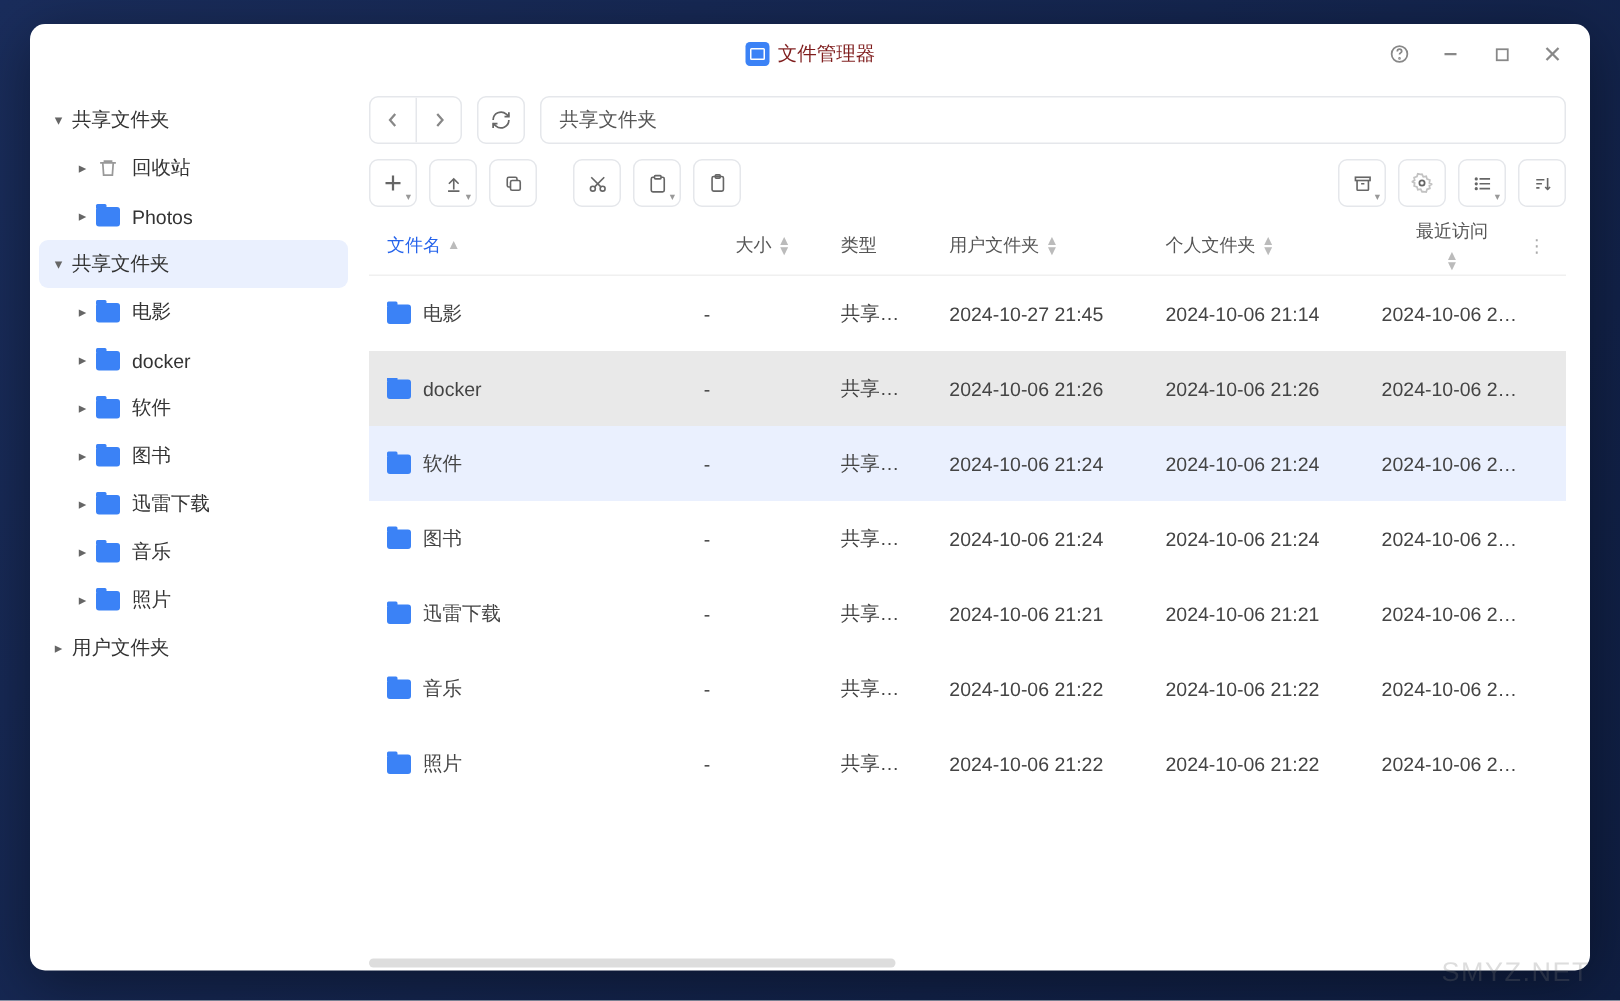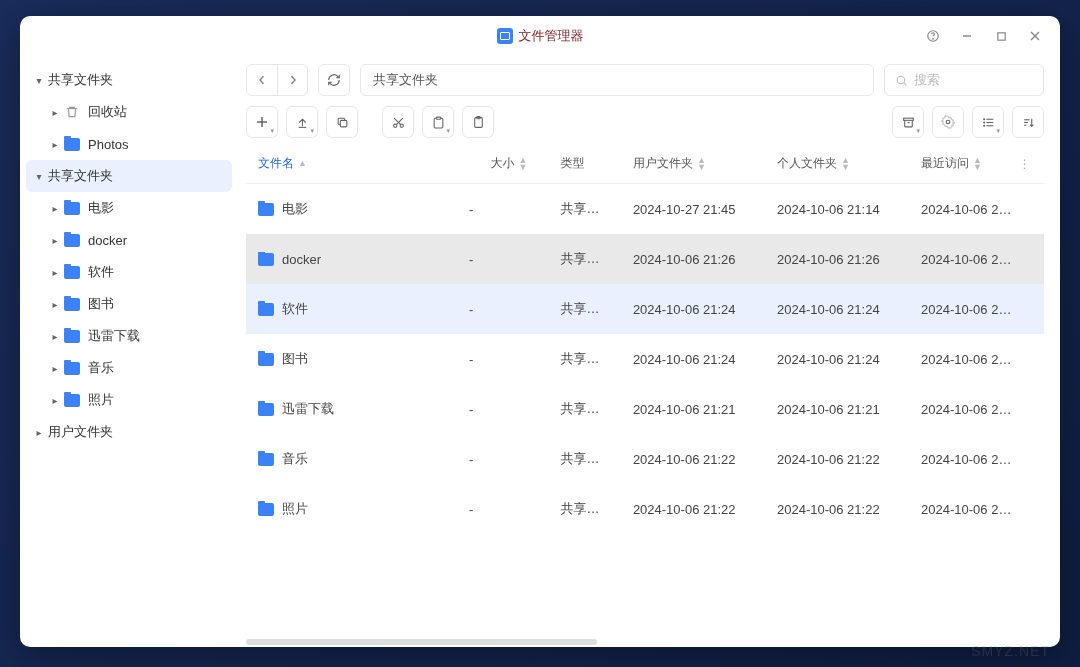--- a/index.html
+++ b/index.html
@@ -65,30 +65,30 @@
 .tbl { flex:1; overflow:auto; }
 .tbl-head { display:flex; align-items:center; height:40px; border-bottom:1px solid #f0f0f0; color:#555; font-size:12px; padding-right:10px; }
 .th { display:flex; align-items:center; gap:4px; padding-left:12px; cursor:pointer; }
 .th .sort { color:#bbb; font-size:9px; line-height:7px; }
 .th.sorted { color:#2563eb; }
 .col-name { width:220px; }
 .col-size { width:95px;justify-content:center; }
 .col-type { width:75px; }
 .col-mod { width:150px; }
 .col-create { width:150px; }
-.col-access { width:110px; }
+.col-access { width:110px;flex-direction:column; }
 .th-menu { width:20px; text-align:center; color:#aaa; cursor:pointer; }
 .row { display:flex; align-items:center; height:50px; padding-right:10px; font-size:13px; color:#444; }
 .row.hovered { background:#e9e9e9; }
 .row.selected { background:#eaf0fe; }
 .td { padding-left:12px; overflow:hidden; white-space:nowrap; text-overflow:ellipsis; }
 .td.col-name { display:flex; align-items:center; gap:8px; }
 .fico { width:16px; height:13px; background:#3b82f6; border-radius:2px; position:relative; flex-shrink:0; }
 .fico::before { content:""; position:absolute; top:-2px; left:0; width:7px; height:3px; background:#3b82f6; border-radius:1px 1px 0 0; }
-.watermark { position:absolute; right:30px; bottom:8px; color:rgba(120,120,120,0.25); font-size:14px; letter-spacing:1px; }
+.watermark { position:absolute; right:20px; bottom:8px; color:rgba(120,120,120,0.25); font-size:18px; letter-spacing:1px; }
 svg { display:block; }
 .scrollbar-track { height:8px; background:transparent; margin-top:auto; position:relative; }
 .scrollbar-thumb { position:absolute; left:0; width:44%; height:6px; background:#ddd; border-radius:3px; }
 </style>
 </head>
 <body>
 
 <div class="window">
 
   <div class="titlebar">
@@ -216,27 +216,20 @@
           <svg width="14" height="14" viewBox="0 0 24 24" fill="none" stroke="currentColor" stroke-width="2">
               <path d="M3 12a9 9 0 0 1 15-6.7L21 8"></path>
               <path d="M21 3v5h-5"></path>
               <path d="M21 12a9 9 0 0 1-15 6.7L3 16"></path>
               <path d="M3 21v-5h5"></path>
             </svg>
         </div>
         <div class="breadcrumb">
           <span>共享文件夹</span>
         </div>
-        <div class="search">
-          <svg width="13" height="13" viewBox="0 0 24 24" fill="none" stroke="currentColor" stroke-width="2">
-              <circle cx="11" cy="11" r="7"></circle>
-              <line x1="21" y1="21" x2="16.5" y2="16.5"></line>
-            </svg>
-          <span>搜索</span>
-        </div>
       </div>
 
       <div class="toolbar2">
         <div class="icon-btn small-plus">
           <svg width="12" height="12" viewBox="0 0 12 12">
               <line x1="6" y1="1" x2="6" y2="11" stroke="currentColor" stroke-width="1.5"></line>
               <line x1="1" y1="6" x2="11" y2="6" stroke="currentColor" stroke-width="1.5"></line>
             </svg>
         </div>
         <div class="icon-btn small-plus">

